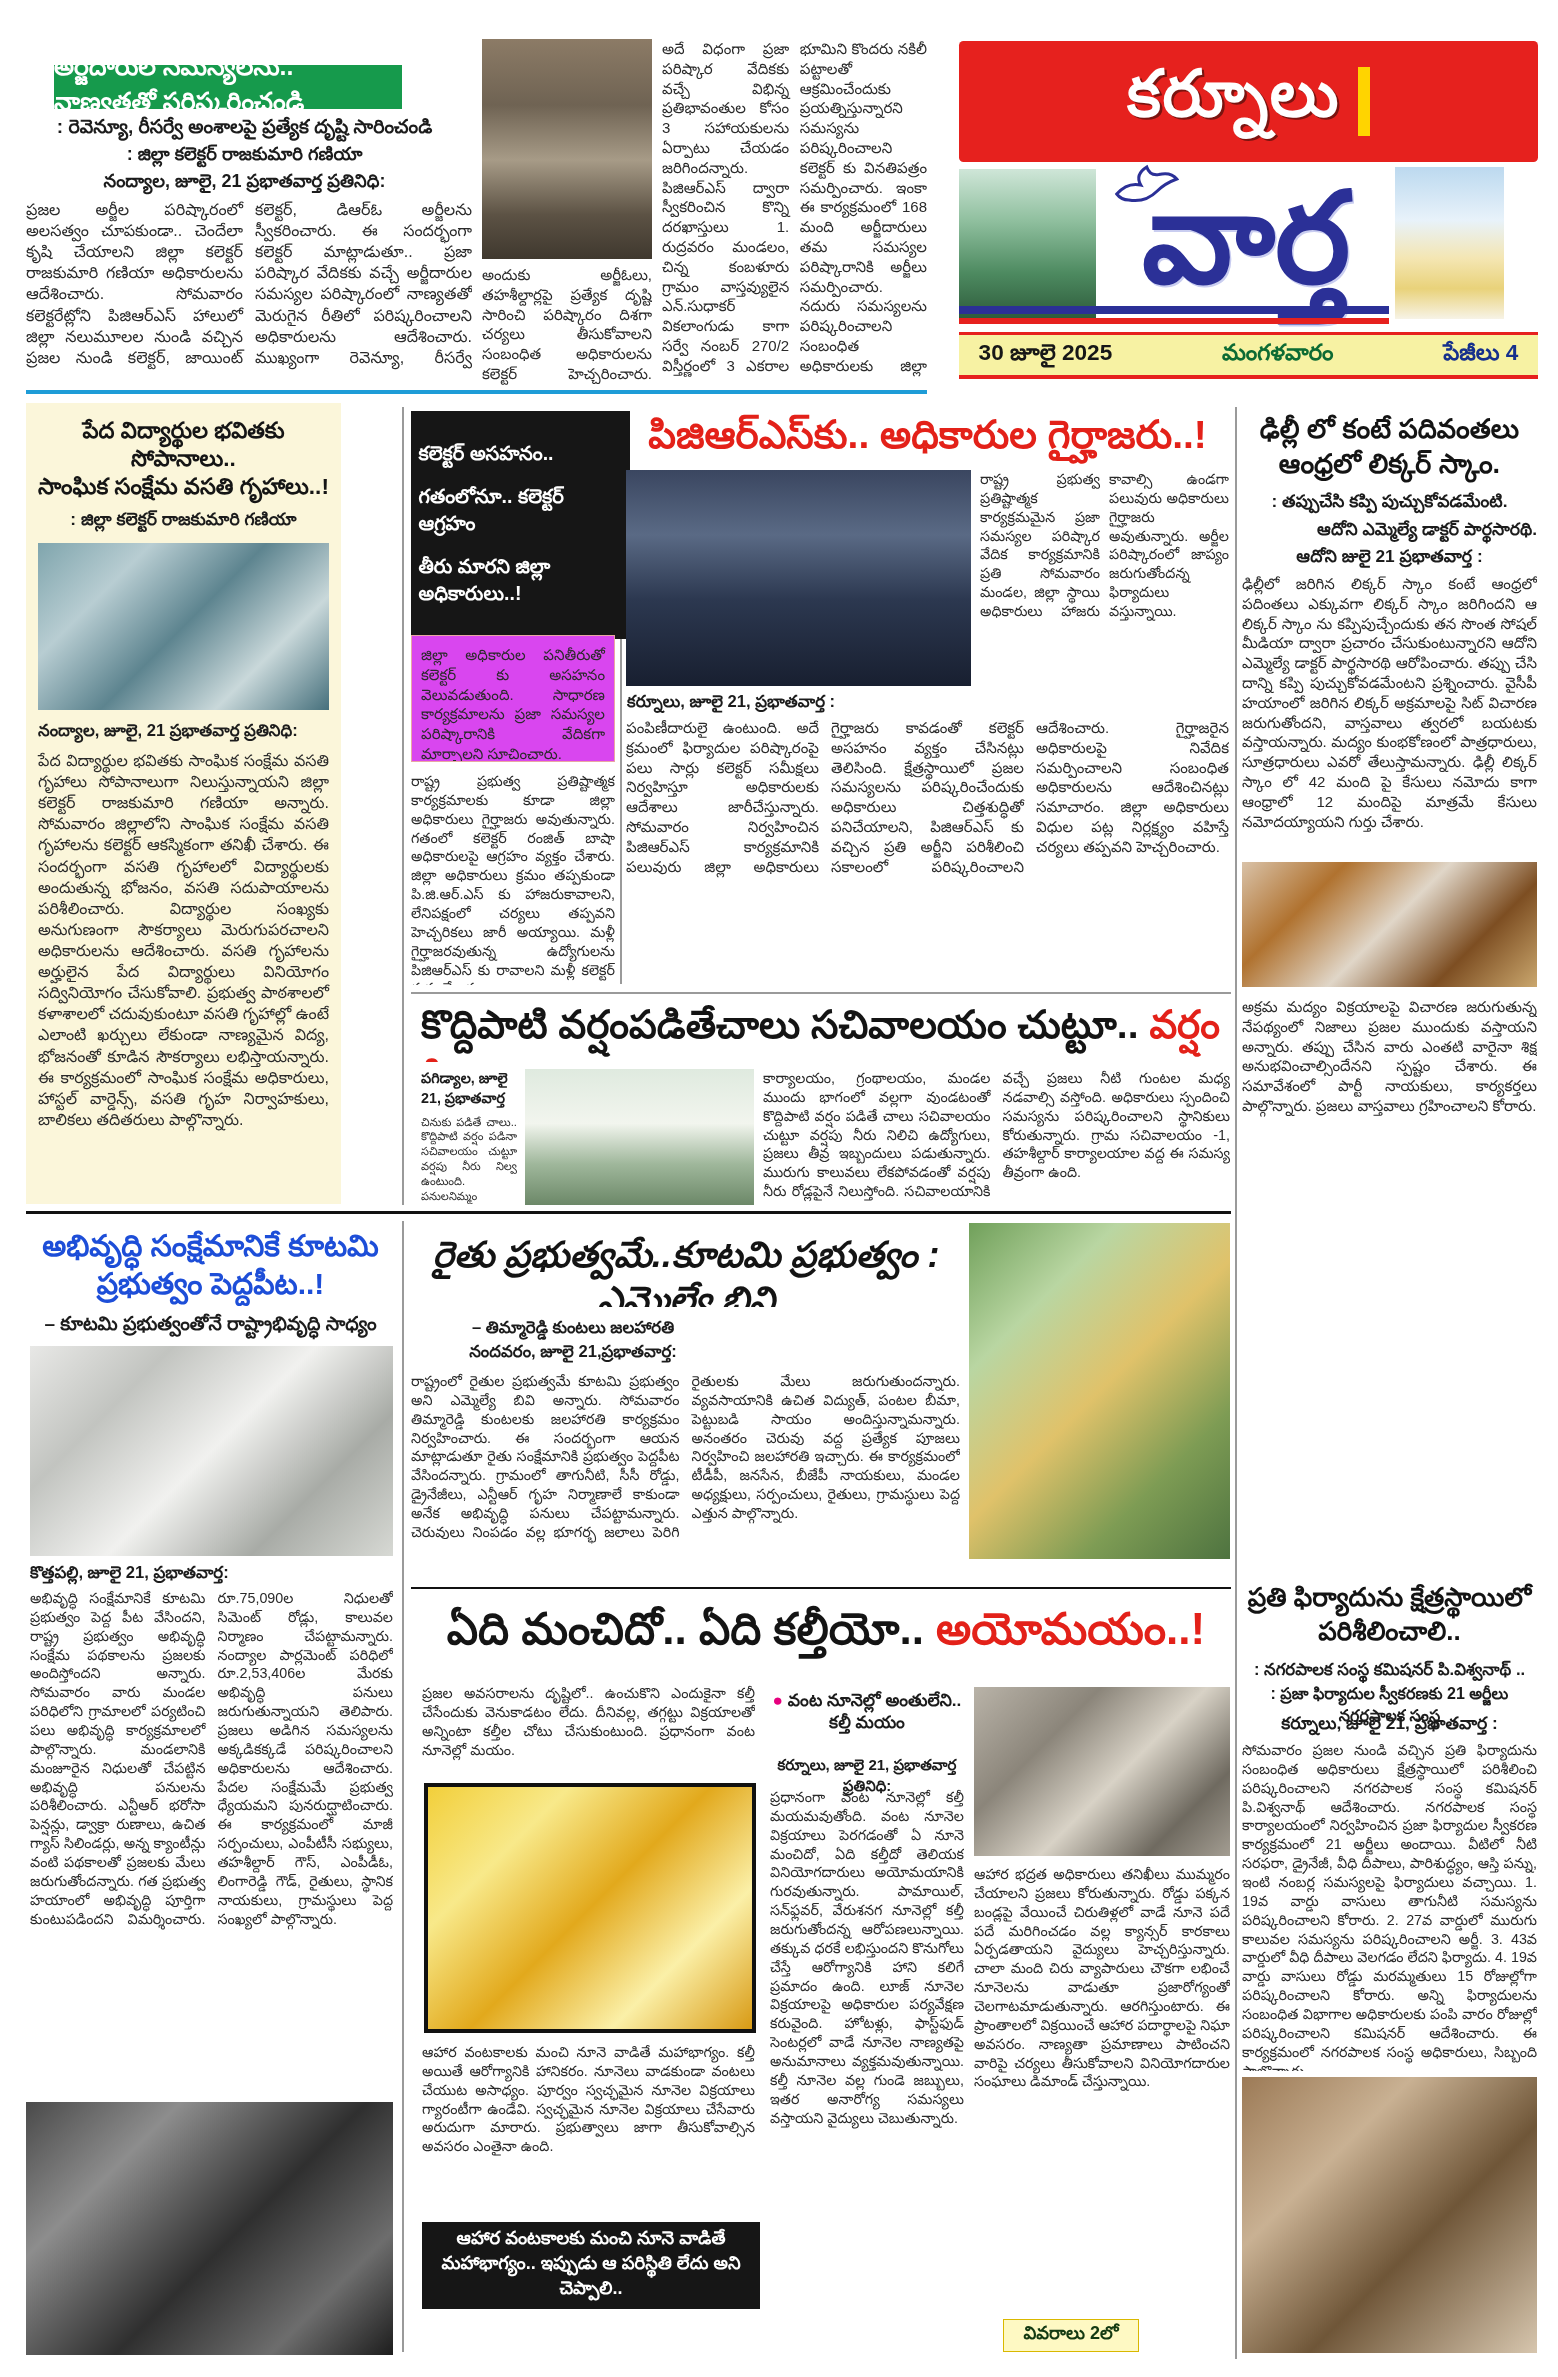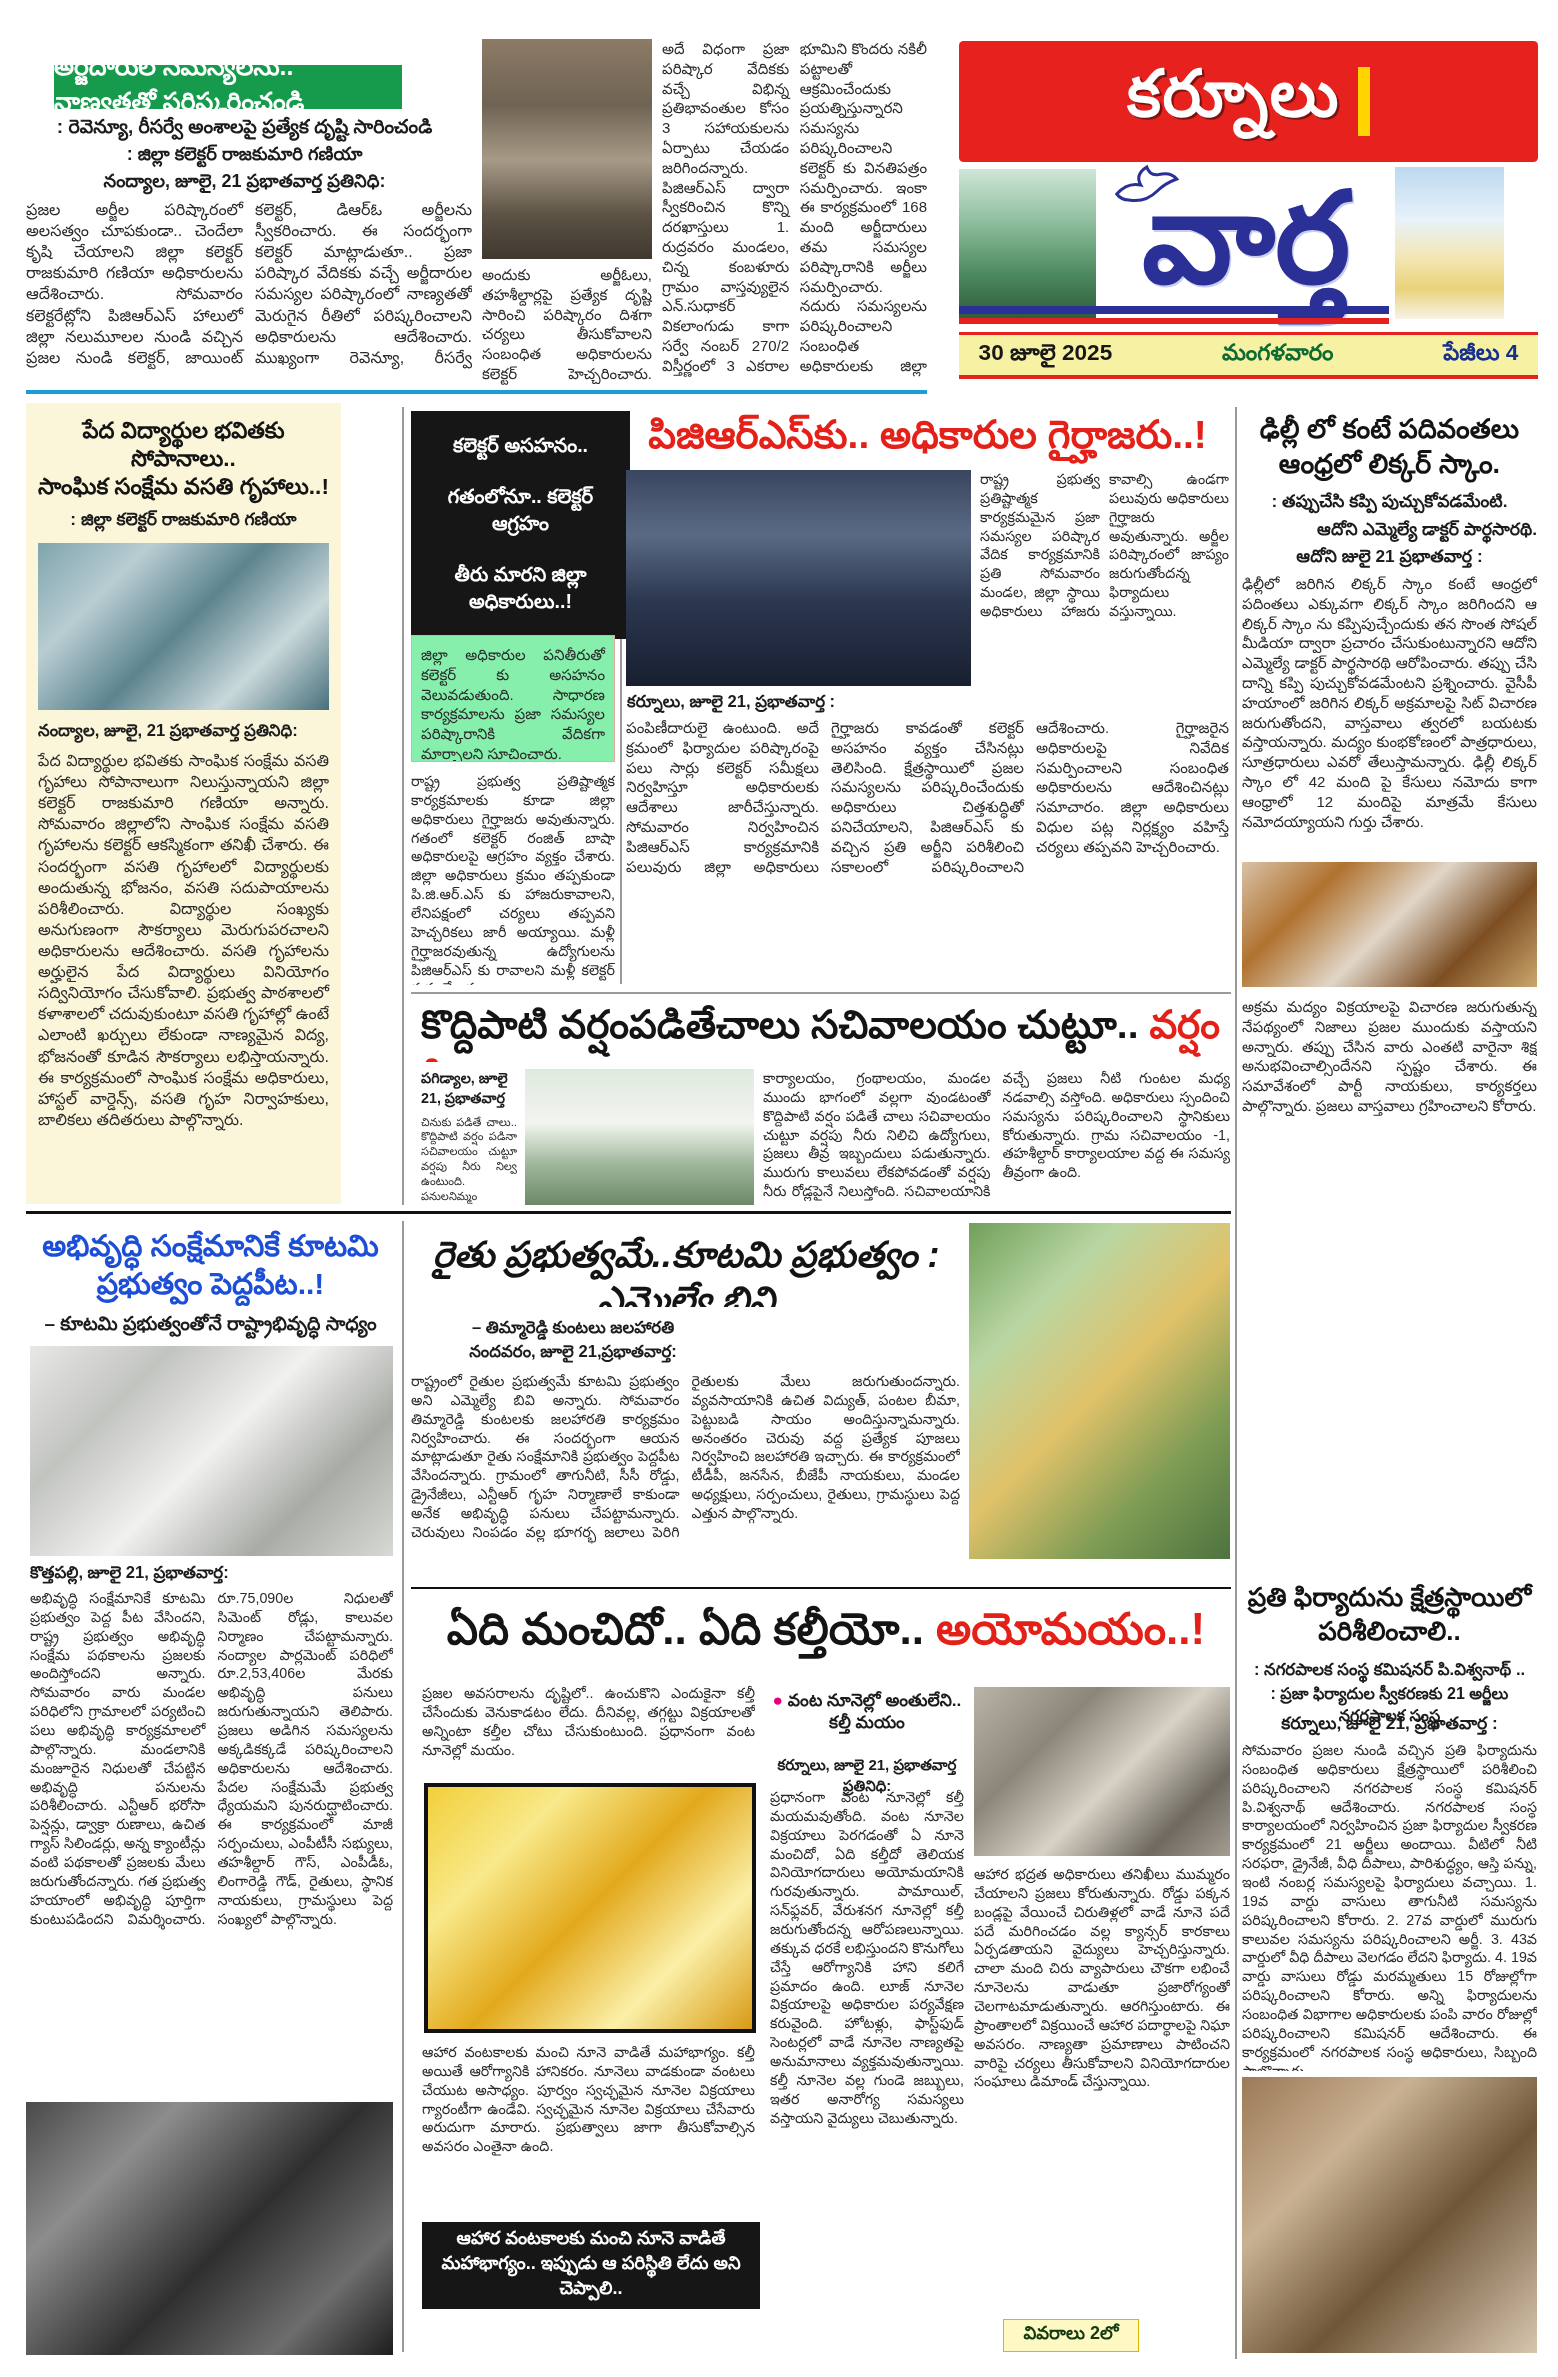--- a/index.html
+++ b/index.html
@@ -16,22 +16,22 @@
   .hl-black{color:#141414;font-weight:bold;}
   .hl-red{color:#e32119;font-weight:bold;}
   
   .greenbox{background:#169a4c;color:#ffffff;font-weight:bold;display:flex;align-items:center;justify-content:center;}
   
   .mast-red{background:#e6211e;border-radius:4.5px;display:flex;align-items:center;justify-content:center;gap:18px;}
   .mast-word{color:#ffffff;font-weight:bold;font-size:65px;text-shadow:2.3px 2.3px 0 #7a1410;letter-spacing:1.5px;}
   .mast-div{width:12px;height:69px;background:#ffd400;}
   .logo-text{color:#2b3097;font-weight:bold;font-size:127px;line-height:1;text-shadow:1.5px 1.5px 0 #c9cdf0;}
   .datestrip{background:#f7f2a3;border-top:3px solid #e6211e;border-bottom:4.5px solid #e6211e;display:flex;align-items:center;justify-content:space-between;padding:0 19.6px;box-sizing:border-box;}
-  .blackbox{background:#161616;color:#ffffff;font-weight:bold;display:flex;flex-direction:column;justify-content:center;gap:24px;text-align:center;}
-  .pinkbox{background:#86efac;border:1.5px solid #e9a7a2;box-sizing:border-box;}
+  .blackbox{background:#161616;color:#ffffff;font-weight:bold;display:flex;flex-direction:column;justify-content:center;gap:16px;text-align:left;}
+  .pinkbox{background:#d946ef;border:1.5px solid #e9a7a2;box-sizing:border-box;}
   .yellowcard{background:#fbf6da;box-sizing:border-box;}
   .quotebox{background:#161616;color:#ffffff;font-weight:bold;display:flex;align-items:center;justify-content:center;text-align:center;padding:7.5px 12px;box-sizing:border-box;}
   .badge-yellow{background:#fef9c3;color:#143a12;font-weight:bold;display:flex;align-items:center;justify-content:center;border:1.5px solid #d9b800;box-sizing:border-box;}
   .pinkdot{color:#e6007e;}
   
   .photo{box-sizing:border-box;}
   .ph-meeting{background:linear-gradient(180deg,#8c7b66 0%,#6f6353 30%,#a79b87 55%,#5c5244 80%,#3f382e 100%);}
   .ph-temple{background:linear-gradient(180deg,#cfe6d8 0%,#8fbf9e 35%,#4d8a60 70%,#2e5c3c 100%);}
   .ph-nandi{background:linear-gradient(180deg,#bcd9ef 0%,#e8f2fa 35%,#f4e6b3 60%,#e9d27a 80%,#f7f3e6 100%);}
   .ph-hostel{background:linear-gradient(135deg,#7fa5ad 0%,#b8cdd2 25%,#5d848f 50%,#c9d8da 75%,#46707c 100%);}

